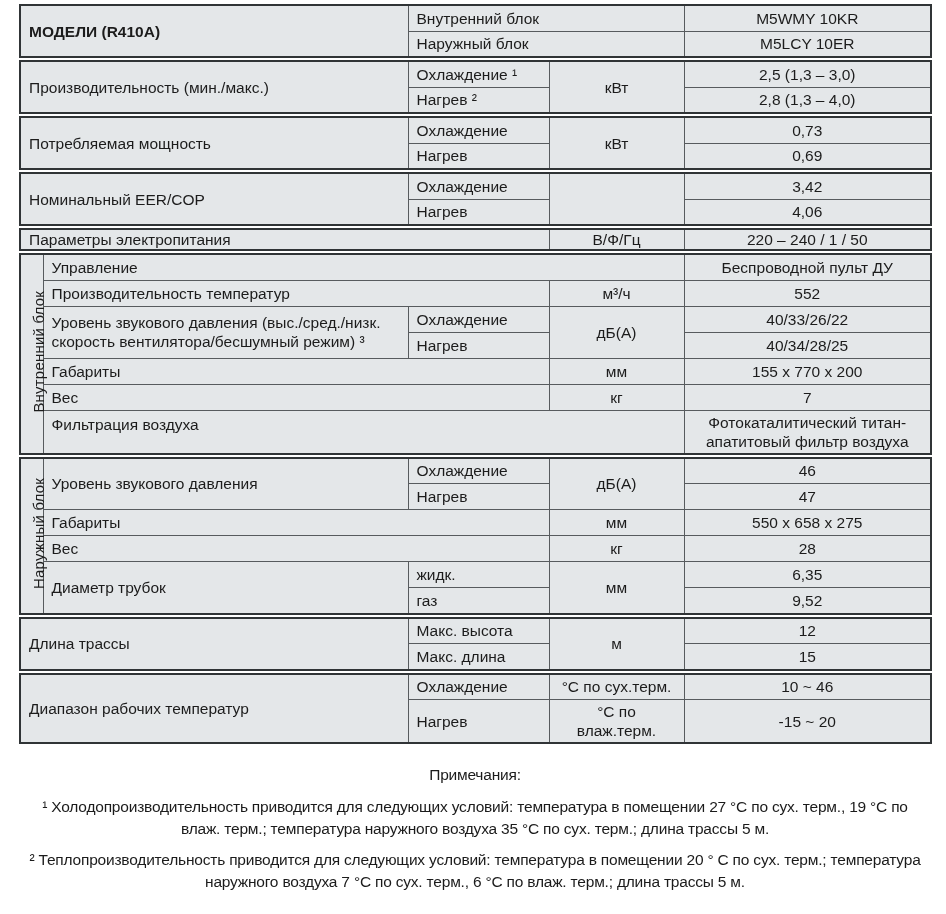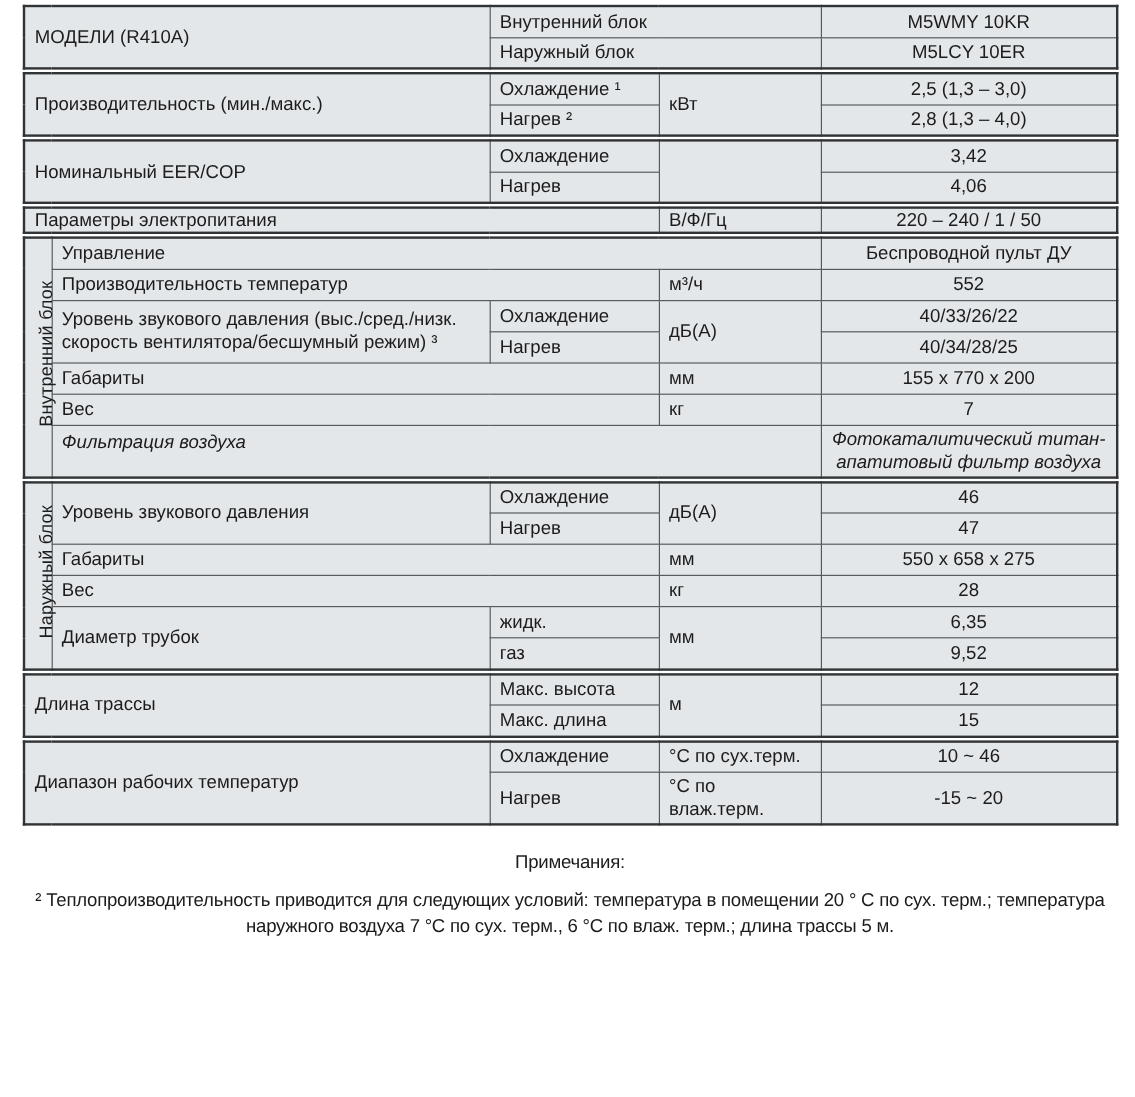--- a/index.html
+++ b/index.html
@@ -30,35 +30,35 @@
   }
   table.spec td {
     border: 1px solid #575b5e;
     background: #e4e7e9;
     font-size: 15.5px;
     line-height: 19px;
     padding: 2px 8px;
     height: 26px;
     vertical-align: middle;
   }
-  td.bold   { font-weight: normal; margin-top: 44px; }
-  td.unit   { text-align: left; padding: 2px 3px; }
+  td.bold   { font-weight: bold; margin-top: 44px; }
+  td.unit   { text-align: center; padding: 2px 3px; }
   td.value  { background: #ffffff; text-align: center; }
   td.value-strong { font-weight: normal; text-align: center; }
   td.vlabel { padding: 0; text-align: center; vertical-align: middle; width: 23px; }
   td.vlabel span {
     display: inline-block;
     writing-mode: vertical-rl;
     transform: rotate(180deg);
     font-size: 15px;
     letter-spacing: 0.2px;
     white-space: nowrap;
   }
   tr.short td { height: 17px; padding: 0 8px; }
-  td.tall { height: 50px; line-height: 21px; font-style: italic; }
+  td.tall { height: 50px; line-height: 21px; }
 
   .notes { margin: 20px 2px 0 2px; font-size: 15.5px; letter-spacing: -0.2px; color: #1b1b1b; }
   .notes .notes-heading { margin: 0 0 10px 0; }
   .notes p { margin: 0 0 9px 0; line-height: 22px; text-align: center; }
 </style>
 </head>
 <body>
 
 <div class="wrap">
 
@@ -99,20 +99,41 @@
       <td rowspan="2" class="unit">кВт</td>
       <td class="value">2,5 (1,3 – 3,0)</td>
     </tr>
     <tr>
       <td>Нагрев ²</td>
       <td class="value">2,8 (1,3 – 4,0)</td>
     </tr>
   </tbody>
     </table>
 
+  <table class="spec">
+    <colgroup>
+        <col style="width:23px">
+        <col style="width:365px">
+        <col style="width:141px">
+        <col style="width:135px">
+        <col style="width:247px">
+      </colgroup>
+    <tbody>
+        <tr>
+      <td colspan="2" rowspan="2">Потребляемая мощность</td>
+      <td>Охлаждение</td>
+      <td rowspan="2" class="unit">кВт</td>
+      <td class="value">0,73</td>
+    </tr>
+    <tr>
+      <td>Нагрев</td>
+      <td class="value">0,69</td>
+    </tr>
+  </tbody>
+    </table>
 
   <table class="spec">
     <colgroup>
         <col style="width:23px">
         <col style="width:365px">
         <col style="width:141px">
         <col style="width:135px">
         <col style="width:247px">
       </colgroup>
     <tbody>
@@ -279,17 +300,18 @@
     <tr>
       <td>Нагрев</td>
       <td class="unit">°С по влаж.терм.</td>
       <td class="value">-15 ~ 20</td>
     </tr>
   </tbody>
     </table>
 
   <div class="notes">
     <p class="notes-heading">Примечания:</p>
+    <p>¹ Холодопроизводительность приводится для следующих условий: температура в помещении 27 °С по сух. терм., 19 °С по влаж. терм.; температура наружного воздуха 35 °С по сух. терм.; длина трассы 5 м.</p>
     <p>² Теплопроизводительность приводится для следующих условий: температура в помещении 20 ° С по сух. терм.; температура наружного воздуха 7 °С по сух. терм., 6 °С по влаж. терм.; длина трассы 5 м.</p>
 
   </div>
 
 </div>
 
 </body></html>

